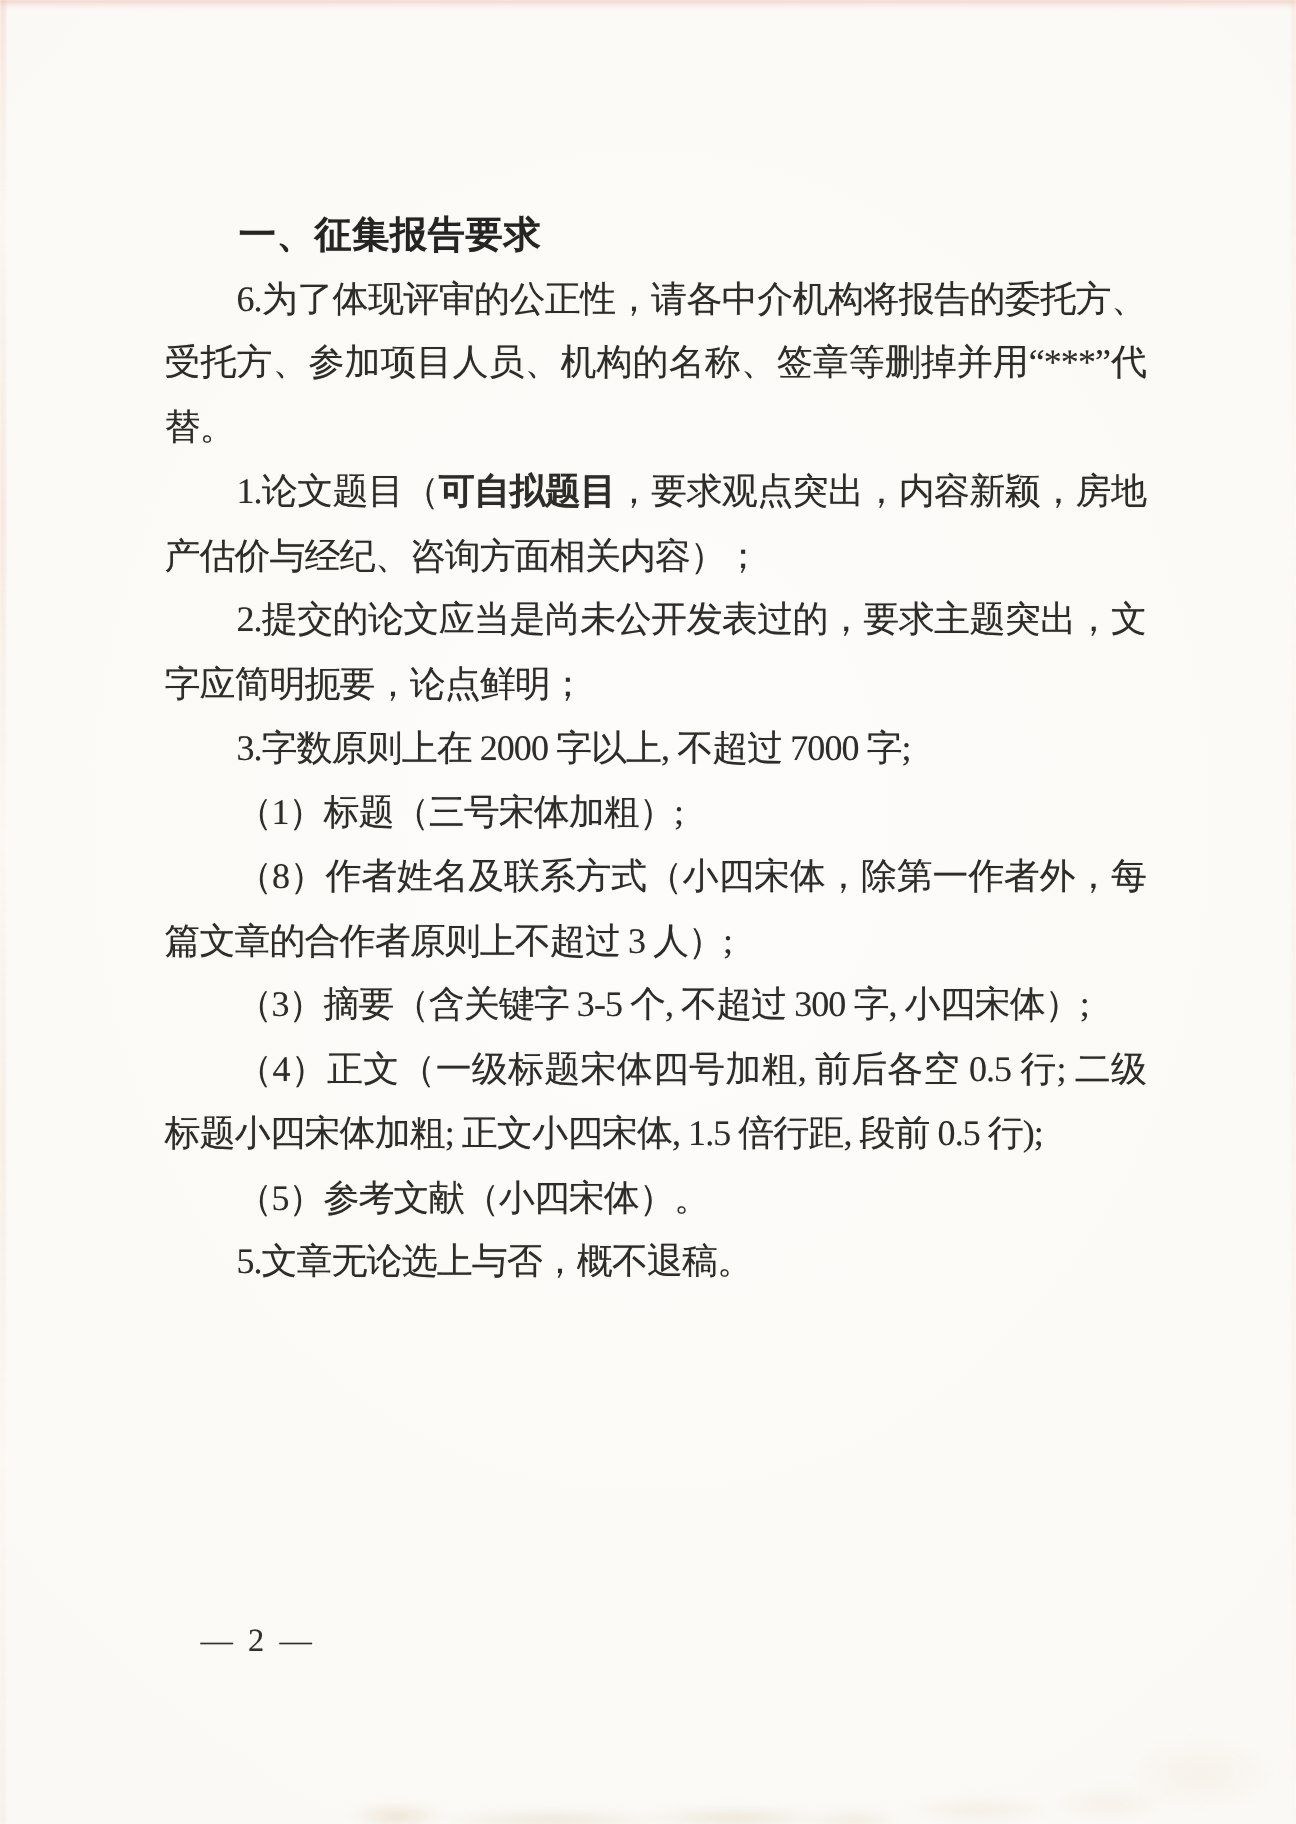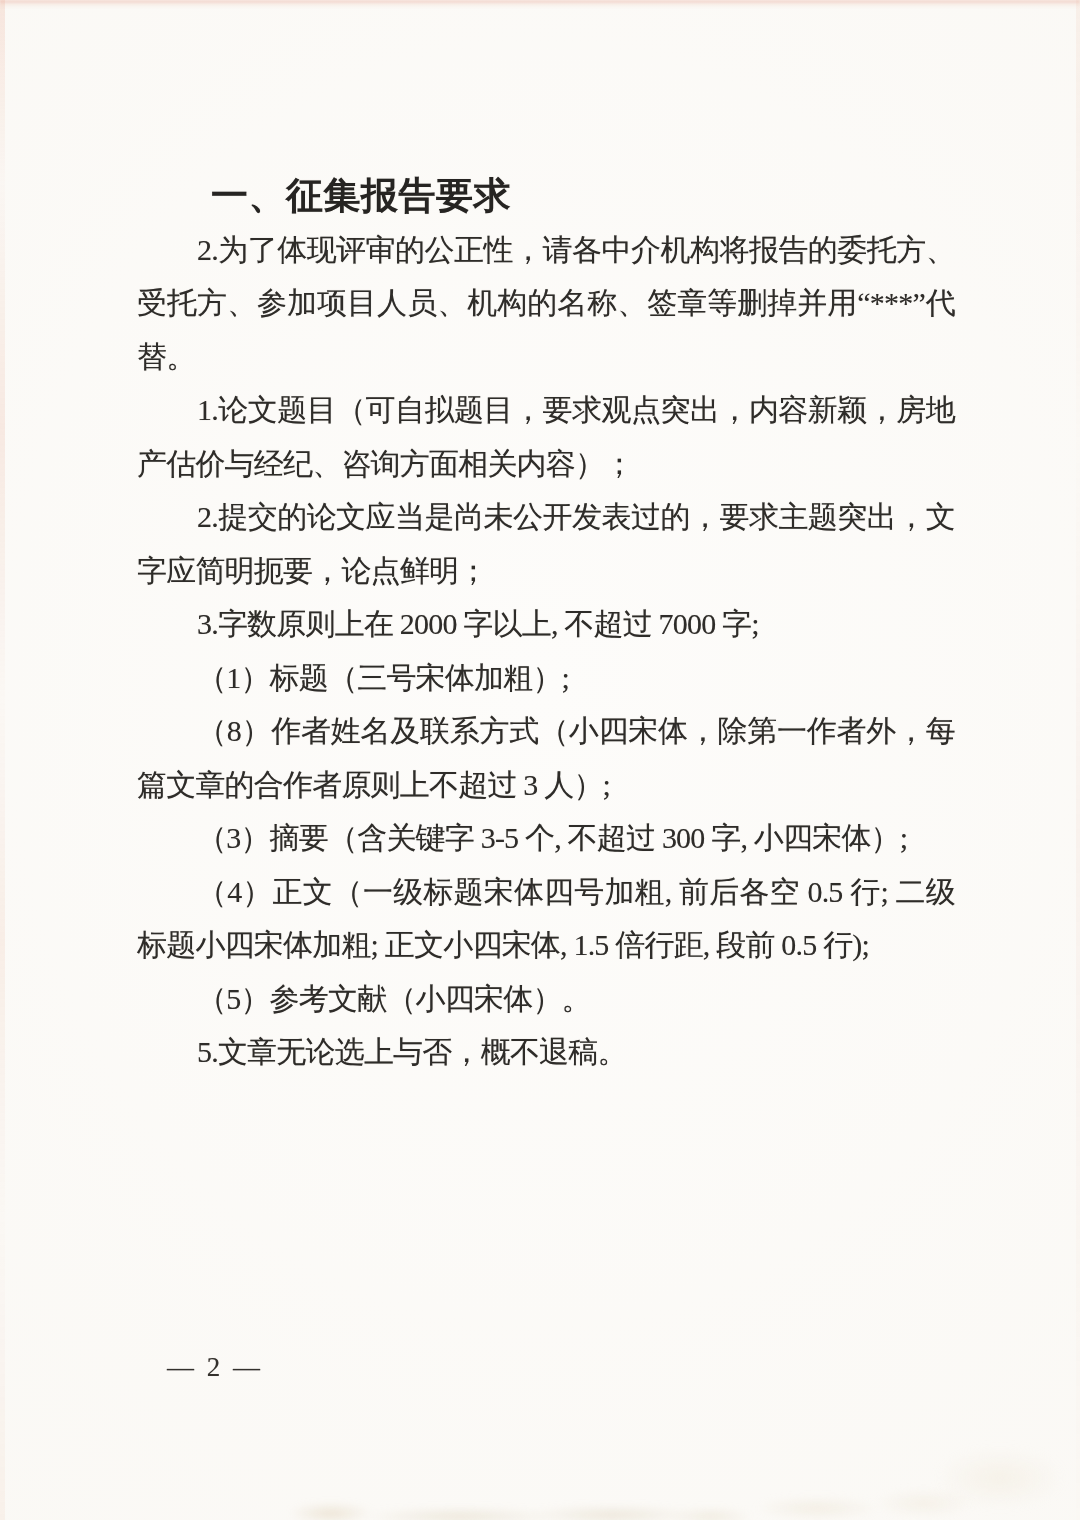--- a/index.html
+++ b/index.html
@@ -88,27 +88,27 @@
     text-shadow: 0 0 0.7px rgba(70,66,60,0.45);
   }
   .doc p {
     margin: 0;
     padding: 0;
     text-indent: 2em;
   }
   .doc p.heading {
     font-family: "Liberation Sans", sans-serif;
     font-weight: 700;
-    font-size: 37px;
+    font-size: 31px;
     letter-spacing: 0.5px;
     color: #262422;
     text-align: left;
   }
   .doc .bold-seg {
-    font-weight: 400;
+    font-weight: 700;
   }
   .page-number {
     position: absolute;
     left: 167px;
     top: 1352px;
     font-family: "Liberation Serif", serif;
     font-size: 27px;
     letter-spacing: 3px;
     color: #33302c;
     text-shadow: 0 0 0.7px rgba(70,66,60,0.4);
@@ -120,21 +120,21 @@
 <div class="page">
 
   <div class="edge-top"></div>
   <div class="edge-left"></div>
   <div class="edge-right"></div>
 
   <div class="doc">
     <p class="heading">一、征集报告要求</p>
 
 
-    <p>2.为了体现评审的公正性，请各中介机构将报告的委托方、受托方、参加项目人员、机构的名称、签章等删掉并用“***”代替。</p>
+    <p>6.为了体现评审的公正性，请各中介机构将报告的委托方、受托方、参加项目人员、机构的名称、签章等删掉并用“***”代替。</p>
 
 
     <p><span>1.论文题目（</span><span class="bold-seg">可自拟题目</span><span>，要求观点突出，内容新颖，房地产估价与经纪、咨询方面相关内容）；</span></p>
 
     <p>2.提交的论文应当是尚未公开发表过的，要求主题突出，文字应简明扼要，论点鲜明；</p>
 
     <p>3.字数原则上在 2000 字以上, 不超过 7000 字;</p>
 
 
     <p>（1）标题（三号宋体加粗）;</p>

